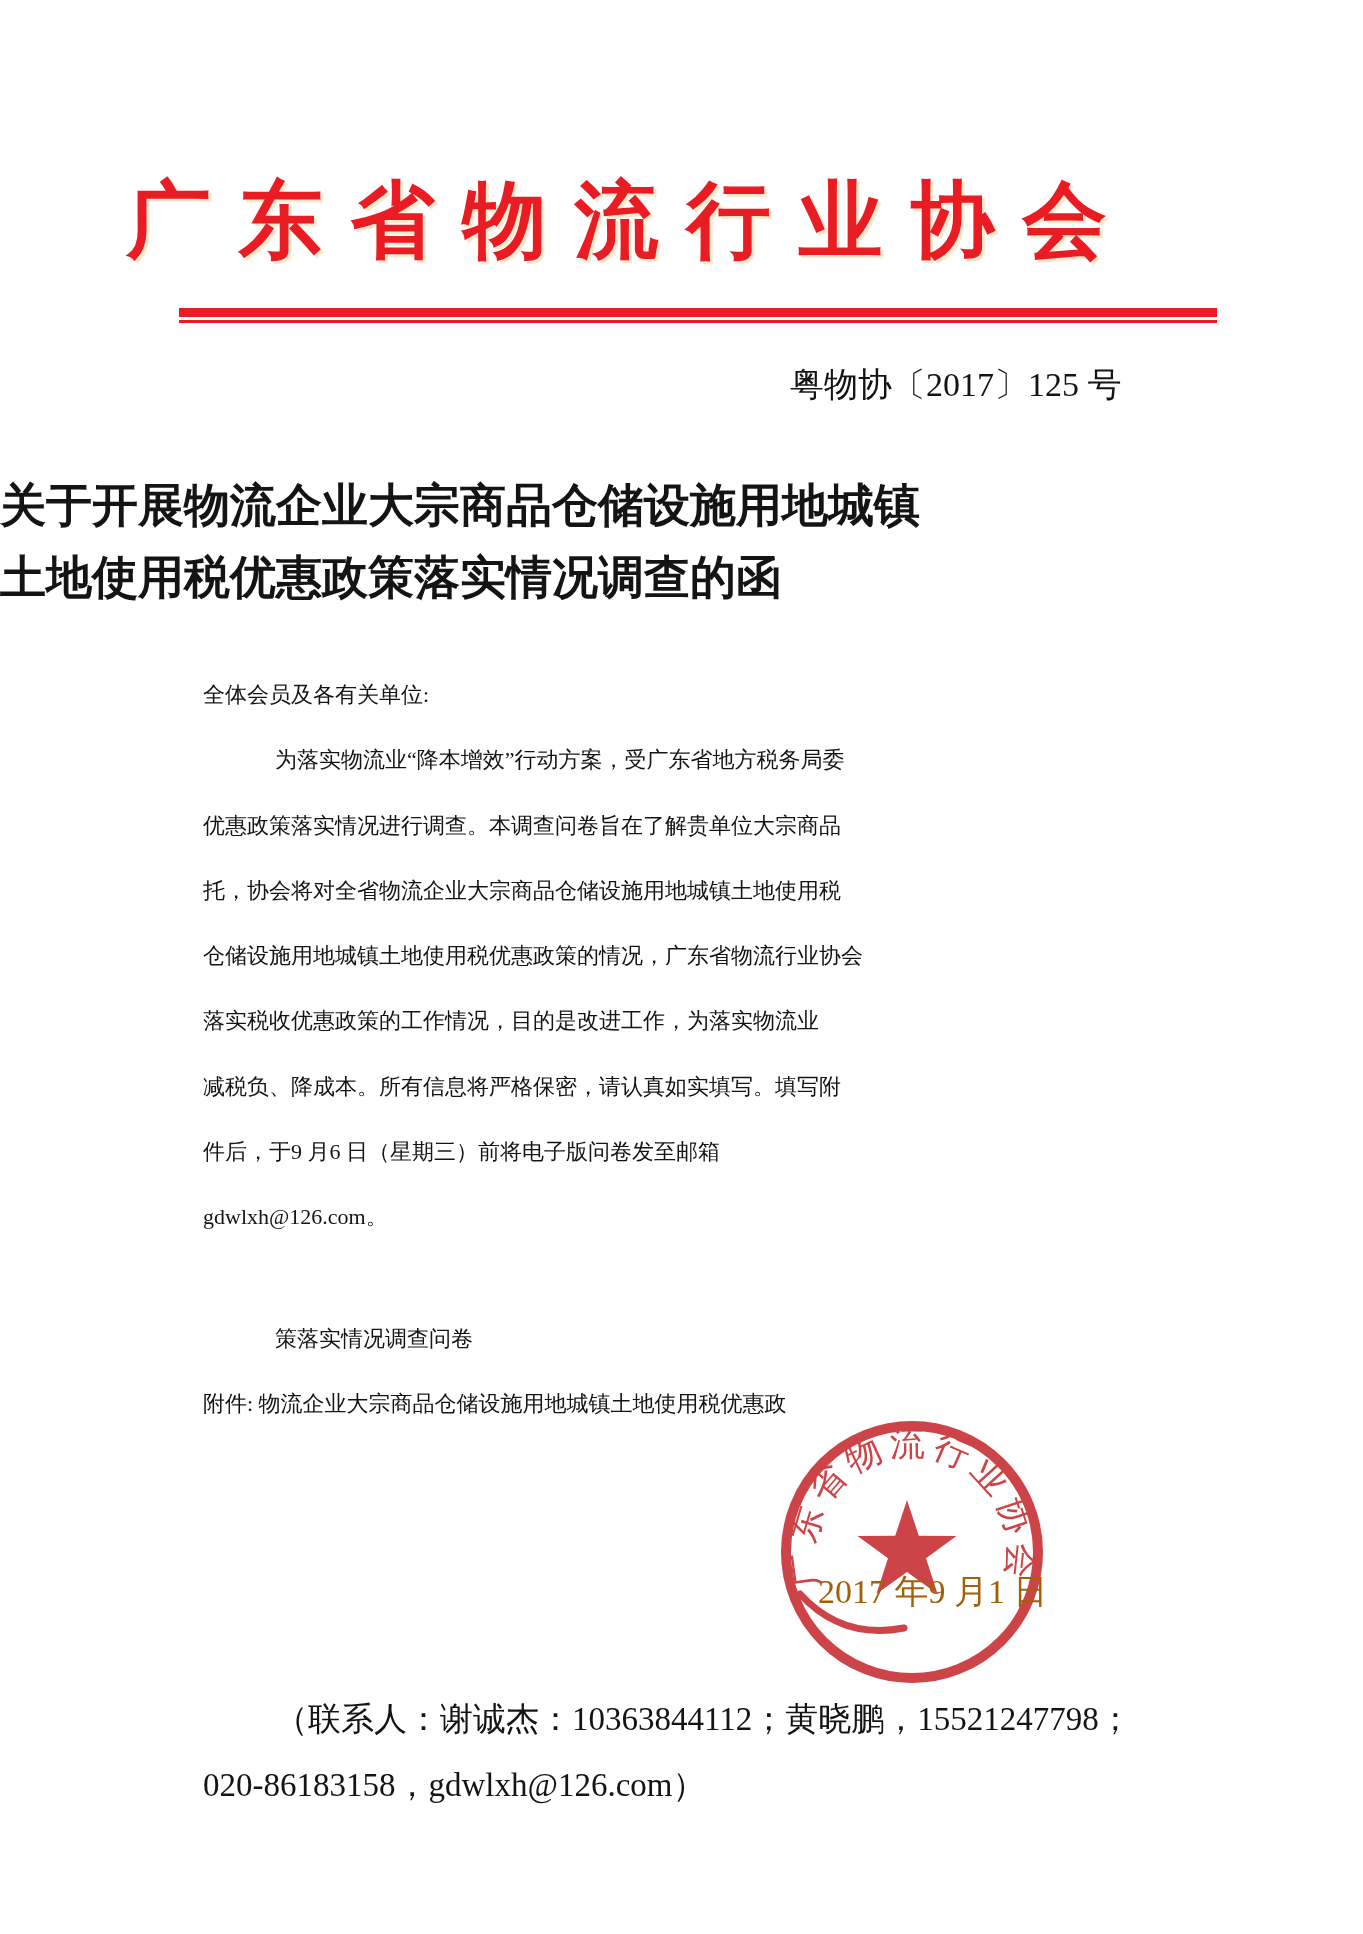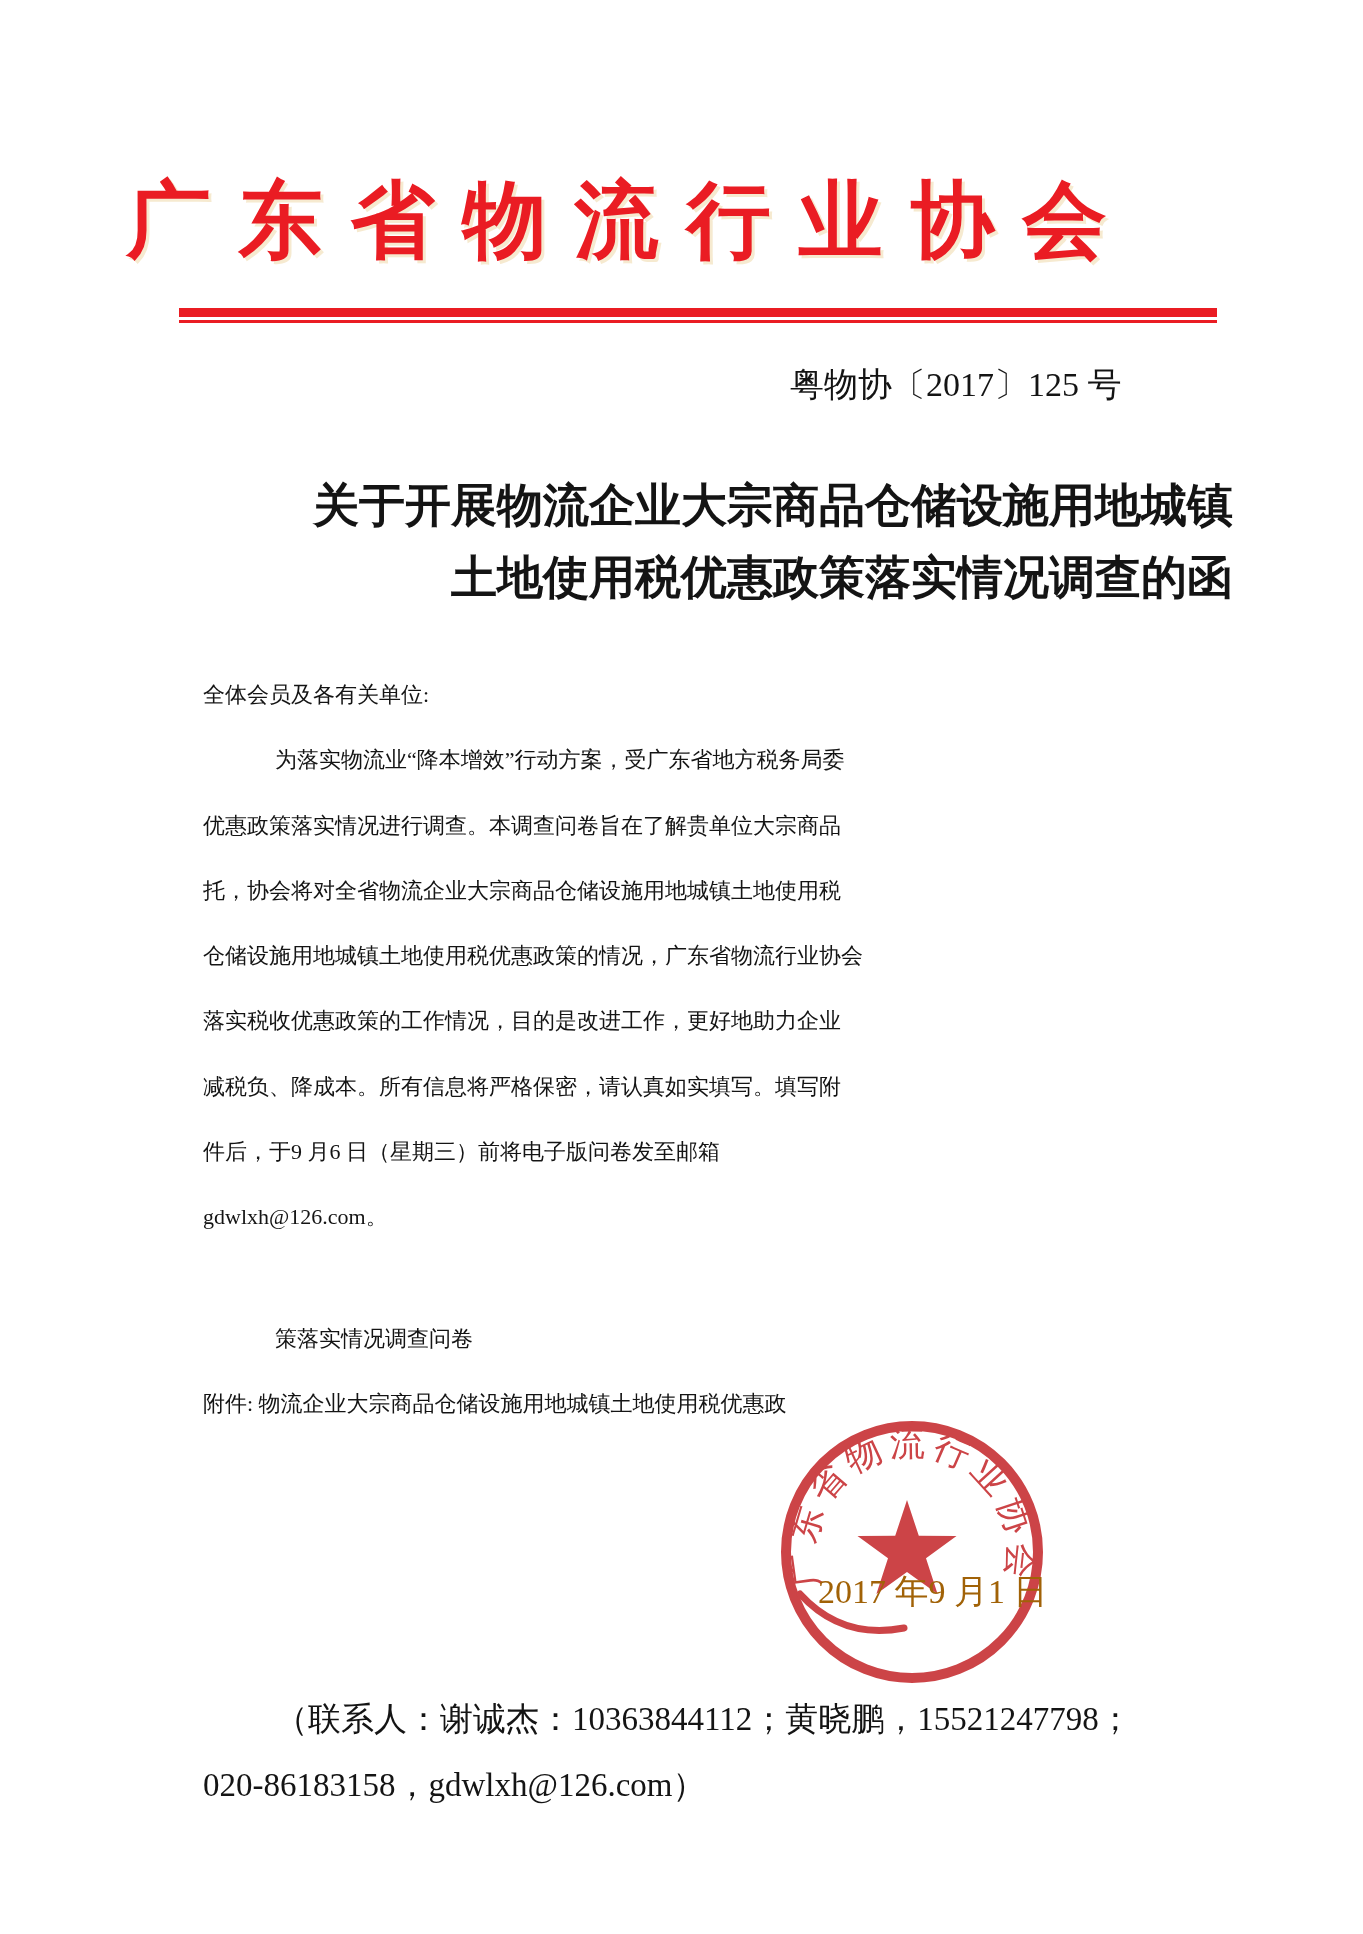--- a/index.html
+++ b/index.html
@@ -26,21 +26,21 @@
   .rule-thin  { position:absolute; top:320px; left:179px; width:1038px; height:3px; background:#ea1c23; }
 
   .doc-number {
     position:absolute; top:363px; left:790px;
     font-size:34px; line-height:44px; white-space:nowrap;
   }
 
   
   .doc-title {
     position:absolute; top:470px; left:0; width:100%;
-    text-align:right; font-weight:bold;
+    text-align:left; font-weight:bold;
     font-size:46px; line-height:72px;
   }
   .doc-title .line { white-space:nowrap; }
 
   
   .body-block {
     position:absolute; top:662px; left:203px; width:990px;
     font-size:22px; line-height:65.3px;
   }
   .body-block .line { white-space:nowrap; }
@@ -84,21 +84,21 @@
       <div class="line" data-name="doc-title-line">土地使用税优惠政策落实情况调查的函</div>
     </div>
 
   <div class="body-block" data-name="body-block">
     <div class="line" data-name="salutation">全体会员及各有关单位:</div>
     <div data-name="body-paragraph">
         <div class="line" data-name="body-line">为落实物流业“降本增效”行动方案，受广东省地方税务局委</div>
         <div class="line" data-name="body-line">优惠政策落实情况进行调查。本调查问卷旨在了解贵单位大宗商品</div>
         <div class="line" data-name="body-line">托，协会将对全省物流企业大宗商品仓储设施用地城镇土地使用税</div>
         <div class="line" data-name="body-line">仓储设施用地城镇土地使用税优惠政策的情况，广东省物流行业协会</div>
-        <div class="line" data-name="body-line">落实税收优惠政策的工作情况，目的是改进工作，更好地助力企业</div>
+        <div class="line" data-name="body-line">落实税收优惠政策的工作情况，目的是改进工作，为落实物流业</div>
         <div class="line" data-name="body-line">减税负、降成本。所有信息将严格保密，请认真如实填写。填写附</div>
         <div class="line" data-name="body-line">件后，于9 月6 日（星期三）前将电子版问卷发至邮箱</div>
         <div class="line" data-name="body-line">gdwlxh@126.com。</div>
       </div>
     <div class="spacer" data-name="paragraph-spacer"></div>
     <div data-name="attachment-paragraph">
         <div class="line" data-name="attachment-line">策落实情况调查问卷</div>
         <div class="line" data-name="attachment-line">附件: 物流企业大宗商品仓储设施用地城镇土地使用税优惠政</div>
       </div>
   </div>

